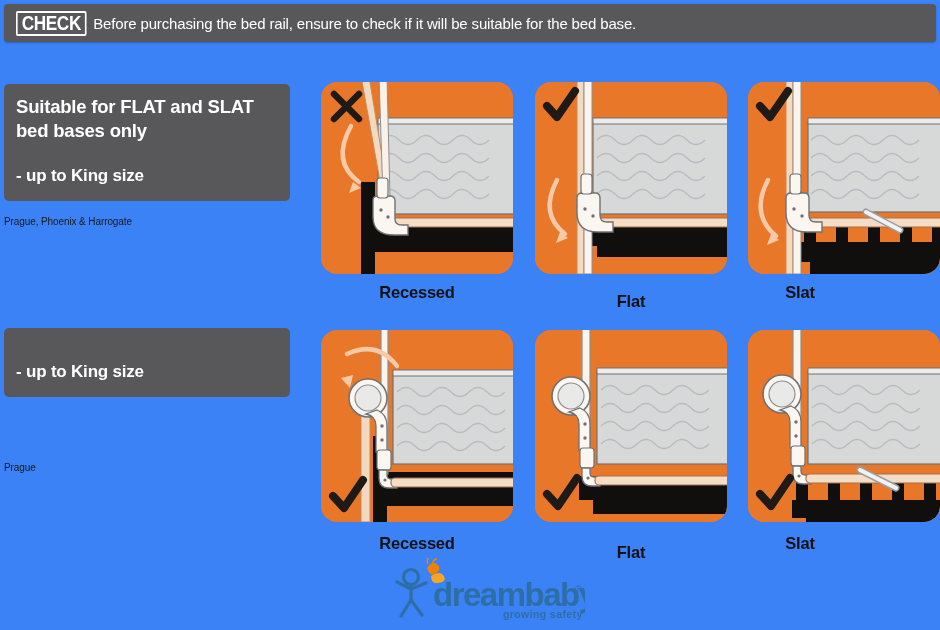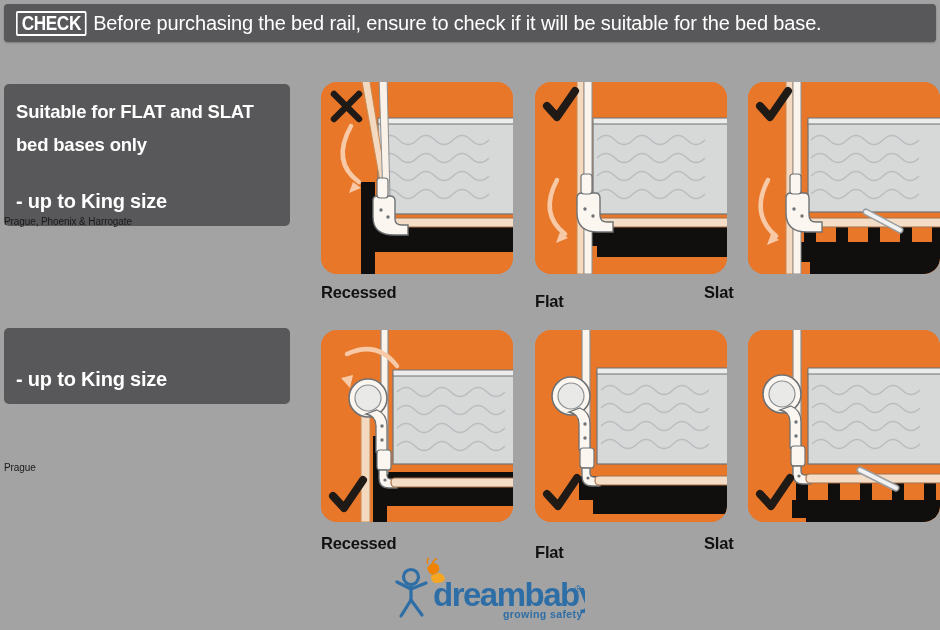--- a/index.html
+++ b/index.html
@@ -2,52 +2,52 @@
 <html><head>
 <meta charset="utf-8">
 <style>
   * { box-sizing: border-box; margin: 0; padding: 0; }
   html, body {
     width: 940px; height: 630px;
     background: #ffffff;
     font-family: "Liberation Sans", sans-serif;
     overflow: hidden;
   }
-  .page { position: relative; width: 940px; height: 630px; background:#a3a3a3; }
+  .page { position: relative; width: 940px; height: 630px; background:#3b82f6; }
 
   
   .check-bar {
     position: absolute; left: 4px; top: 4px; width: 932px; height: 38px;
     background: #58585a; border-radius: 4px;
     display: flex; align-items: center; padding-left: 12px;
     box-shadow: 0 1px 2px rgba(0,0,0,.25);
   }
   .check-badge {
     color: #fff; font-weight: 700; font-size: 21px;
     letter-spacing: -0.5px;
     border: 2px solid #ffffff; border-radius: 2px;
     padding: 0px 5px 1px 5px;
     line-height: 20px;
     transform: scaleX(0.82);
     transform-origin: left center;
     font-family: "Liberation Sans Narrow","Liberation Sans", sans-serif;
   }
   .check-text {
-    color: #ffffff; font-size: 20px; margin-left: -9px;
+    color: #ffffff; font-size: 15px; margin-left: -9px;
     white-space: nowrap; letter-spacing: -0.15px;
   }
 
   
   .desc-box {
     position: absolute; left: 4px; width: 286px;
     background: #58585a; border-radius: 5px;
     padding: 11px 12px 13px 12px; color: #fff;
   }
-  .desc-box .l1 { font-size: 18.5px; font-weight: 700; line-height: 33px; letter-spacing:-0.2px;}
-  .desc-box .l2 { font-size: 20px; font-weight: 700; line-height: 24px; margin-top: 28px; letter-spacing:-0.2px;}
+  .desc-box .l1 { font-size: 18.5px; font-weight: 700; line-height: 24px; letter-spacing:-0.2px;}
+  .desc-box .l2 { font-size: 17px; font-weight: 700; line-height: 24px; margin-top: 21px; letter-spacing:-0.2px;}
   .desc-sub {
     position: absolute; left: 4px; font-size: 10px; color: #1a1a1a;
     letter-spacing: -0.1px;
   }
   #box1 { top: 84px; }
   #sub1 { top: 216px; }
   #box2 { top: 328px; }
   #sub2 { top: 462px; }
 
   
@@ -57,21 +57,21 @@
   }
   .tile.row1 { top: 82px; }
   .tile.row2 { top: 330px; }
   .tile.c1 { left: 321px; }
   .tile.c2 { left: 535px; }
   .tile.c3 { left: 748px; }
   .tile svg { display:block; width:192px; height:192px; }
 
   .tile-label {
     position: absolute; font-size: 16.5px; font-weight: 700; color: #111;
-    text-align: left; width: 192px; letter-spacing: -0.2px;
+    text-align: center; width: 192px; letter-spacing: -0.2px;
   }
   .tile-label.row1 { top: 283px; }
   .tile-label.row2 { top: 534px; }
   .tile-label.c1 { left: 321px; }
   .tile-label.c2 { left: 535px; margin-top: 9px; }
   .tile-label.c3 { left: 704px; }
 
   
   .logo-wrap {
     position: absolute; left: 385px; top: 558px; width: 200px; height: 66px;

